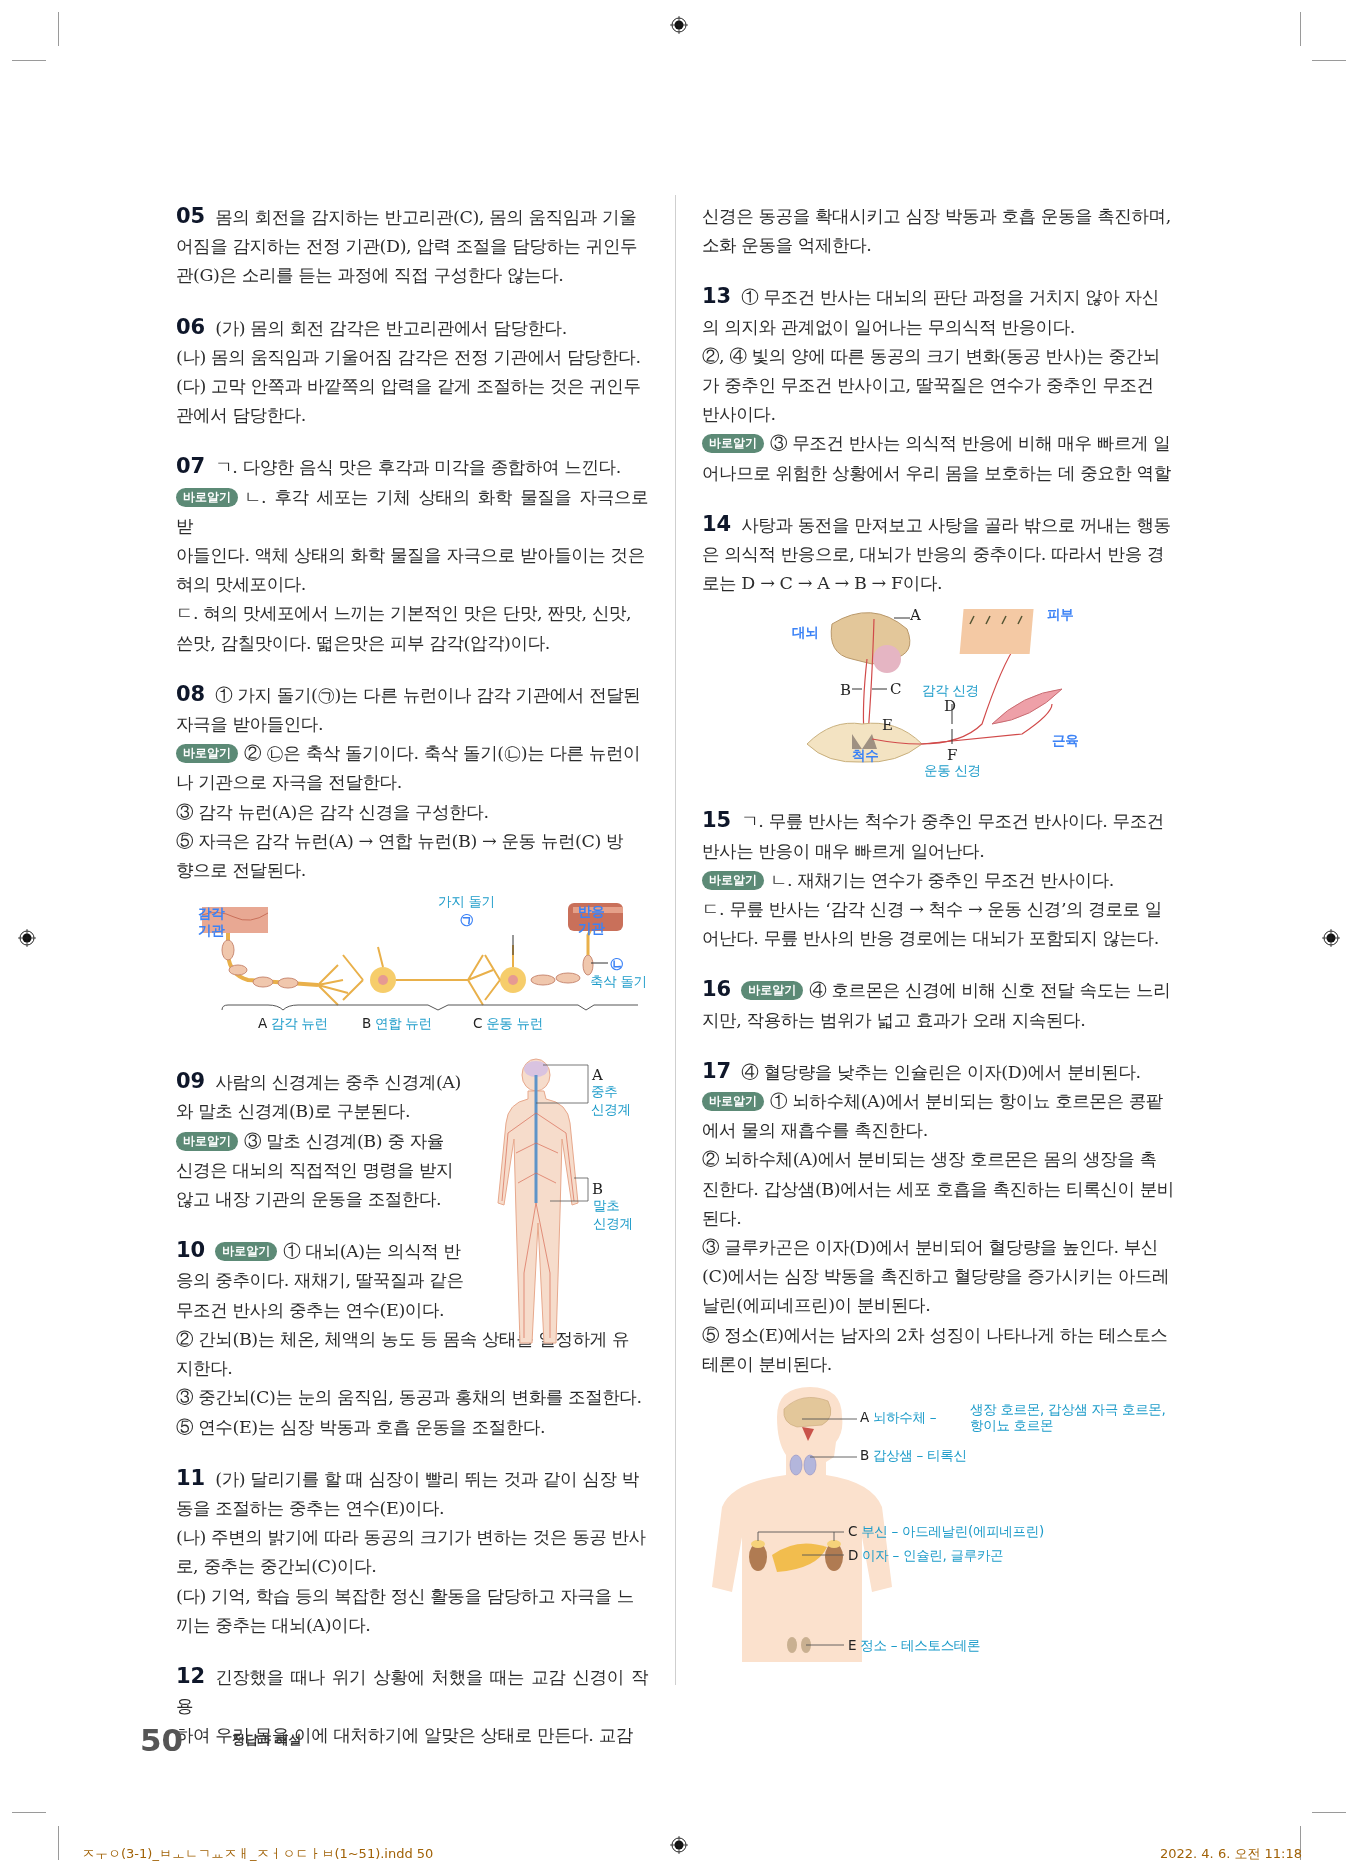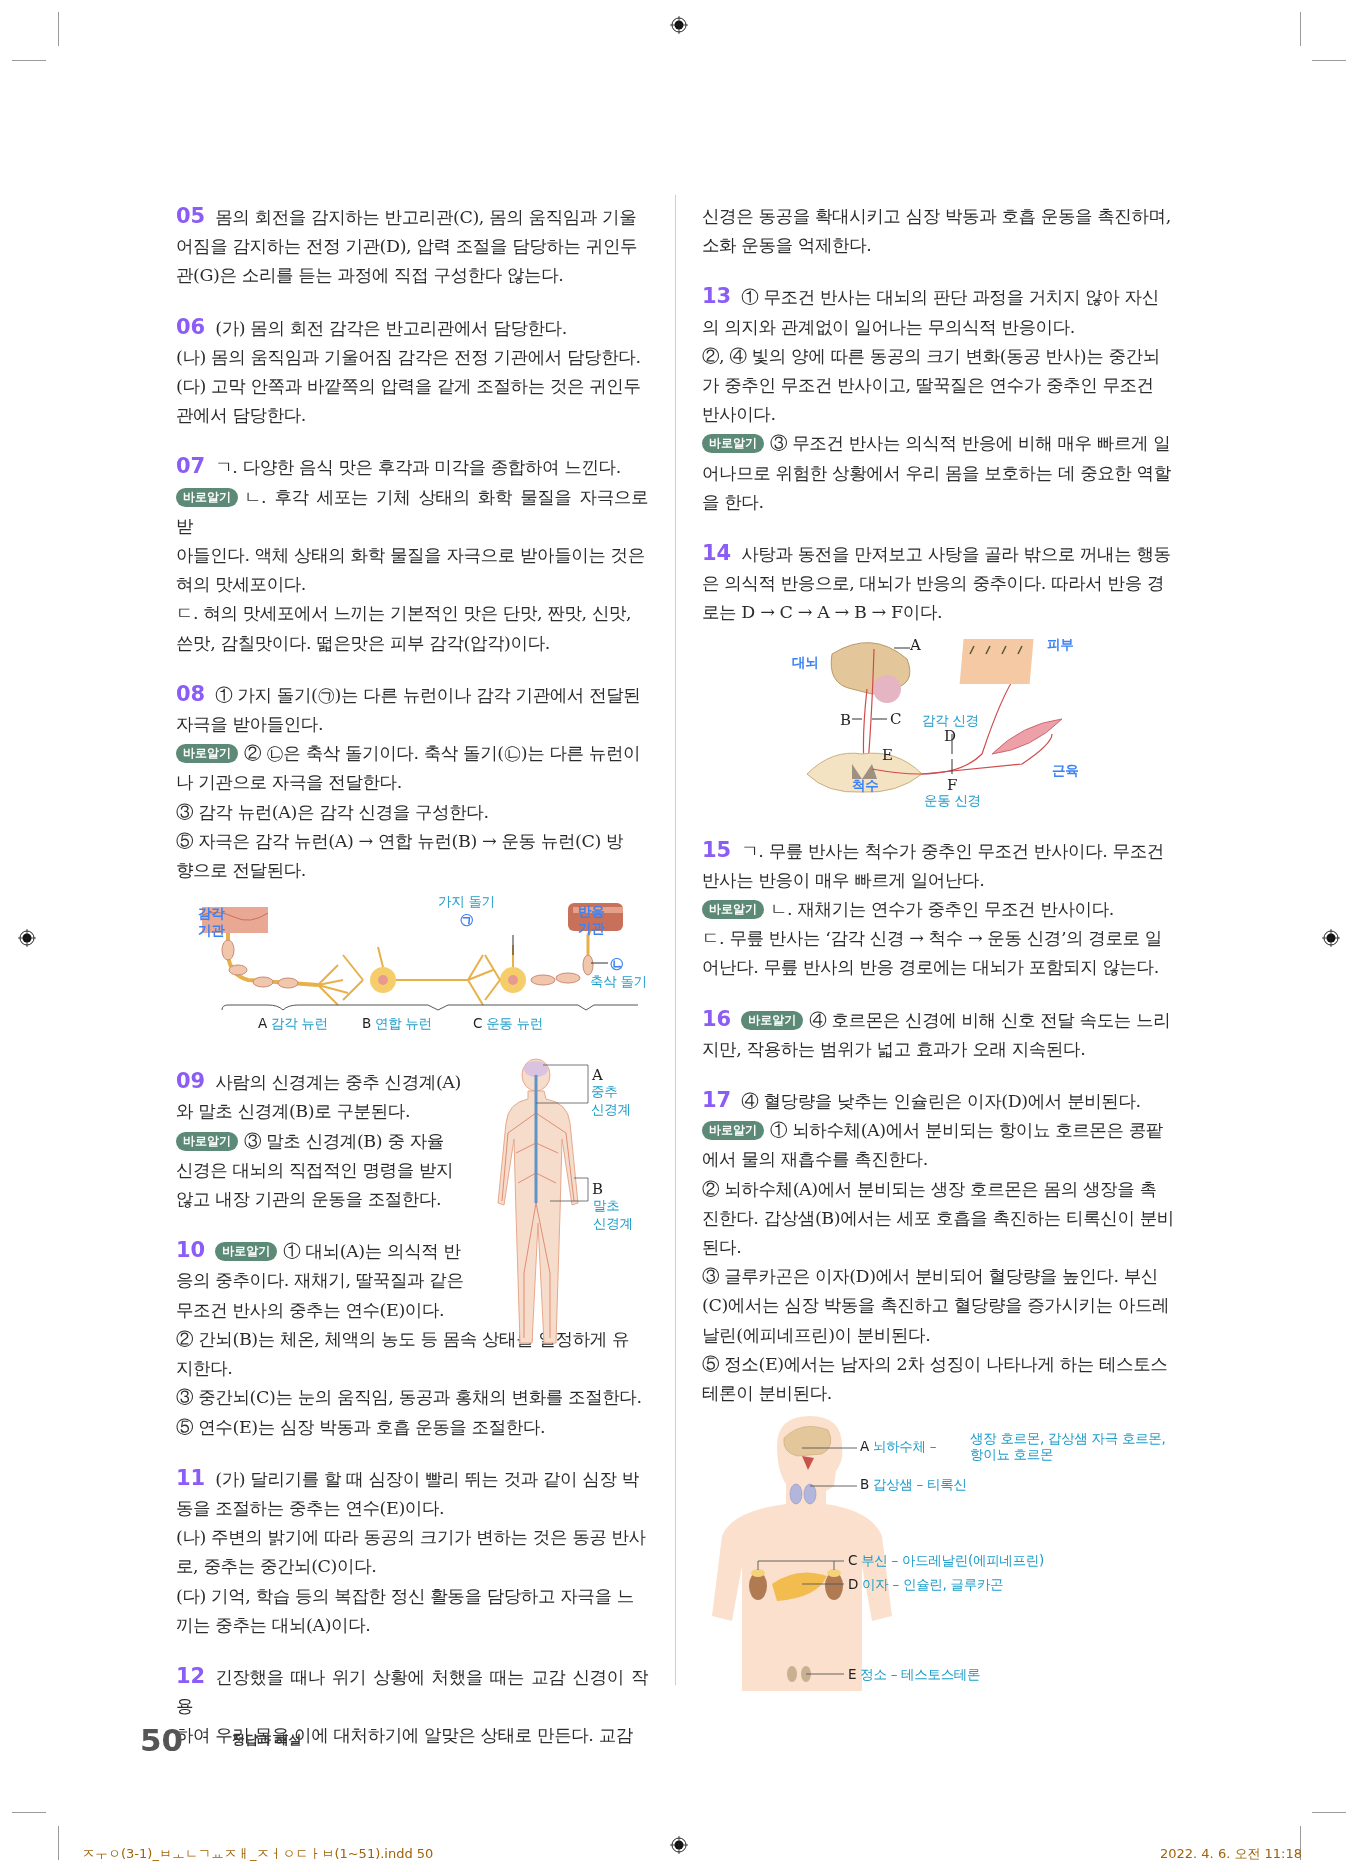--- a/index.html
+++ b/index.html
@@ -8,21 +8,21 @@
 
   .crop { position: absolute; background: #9a9a9a; }
   .regmark { position: absolute; width: 18px; height: 18px; }
 
   .col { position: absolute; font-size: 17.5px; line-height: 29.2px; letter-spacing: -0.4px; }
   .col-left { left: 176px; top: 202px; width: 472px; }
   .col-right { left: 702px; top: 202px; width: 472px; }
   .col-divider { position: absolute; left: 675px; top: 195px; width: 1px; height: 1490px; background: #cfcfcf; }
 
   .q { margin-bottom: 22px; text-align: justify; }
-  .qnum { font-family: "DejaVu Sans", "Liberation Sans", sans-serif; font-weight: bold; font-size: 21px; color: #8b5cf6; margin-right: 10px; letter-spacing: 0; }
+  .qnum { font-family: "DejaVu Sans", "Liberation Sans", sans-serif; font-weight: bold; font-size: 21px; color: #0f172a; margin-right: 10px; letter-spacing: 0; }
   .line { display: block; }
   .badge { display: inline-block; background: #5c8a76; color: #fff; font-family: "DejaVu Sans", "Liberation Sans", sans-serif;
            font-size: 12px; line-height: 18px; height: 19px; padding: 0 7px; border-radius: 10px; vertical-align: 2px; margin-right: 6px; letter-spacing: 0; font-weight: bold; }
 
   .fig { position: relative; }
   .lbl { position: absolute; font-family: "DejaVu Sans", "Liberation Sans", sans-serif; font-size: 13.5px; line-height: 17px; white-space: nowrap; letter-spacing: -0.3px; }
   .lbl.blue { color: #1c9bc9; }
   .lbl.dark { color: #3b82f6; font-weight: bold; }
   .lbl.serif { font-family: "DejaVu Serif", "Liberation Serif", serif; color: #222; font-size: 15px; }
 
@@ -230,21 +230,20 @@
   </div>
 
   <div class="q">
     <span class="line"><span class="qnum">13</span><span>① 무조건 반사는 대뇌의 판단 과정을 거치지 않아 자신</span></span>
     <span class="line">의 의지와 관계없이 일어나는 무의식적 반응이다.</span>
     <span class="line">②, ④ 빛의 양에 따른 동공의 크기 변화(동공 반사)는 중간뇌</span>
     <span class="line">가 중추인 무조건 반사이고, 딸꾹질은 연수가 중추인 무조건</span>
     <span class="line">반사이다.</span>
     <span class="line"><span class="badge">바로알기</span><span>③ 무조건 반사는 의식적 반응에 비해 매우 빠르게 일</span></span>
     <span class="line">어나므로 위험한 상황에서 우리 몸을 보호하는 데 중요한 역할</span>
-    <span class="line">을 한다.</span>
   </div>
 
   <div class="q" style="margin-bottom:6px">
     <span class="line"><span class="qnum">14</span><span>사탕과 동전을 만져보고 사탕을 골라 밖으로 꺼내는 행동</span></span>
     <span class="line">은 의식적 반응으로, 대뇌가 반응의 중추이다. 따라서 반응 경</span>
     <span class="line">로는 D → C → A → B → F이다.</span>
   </div>
 
   <div class="fig" style="height:180px;margin-bottom:22px">
     <svg width="400" height="180" style="position:absolute;left:0;top:0">

